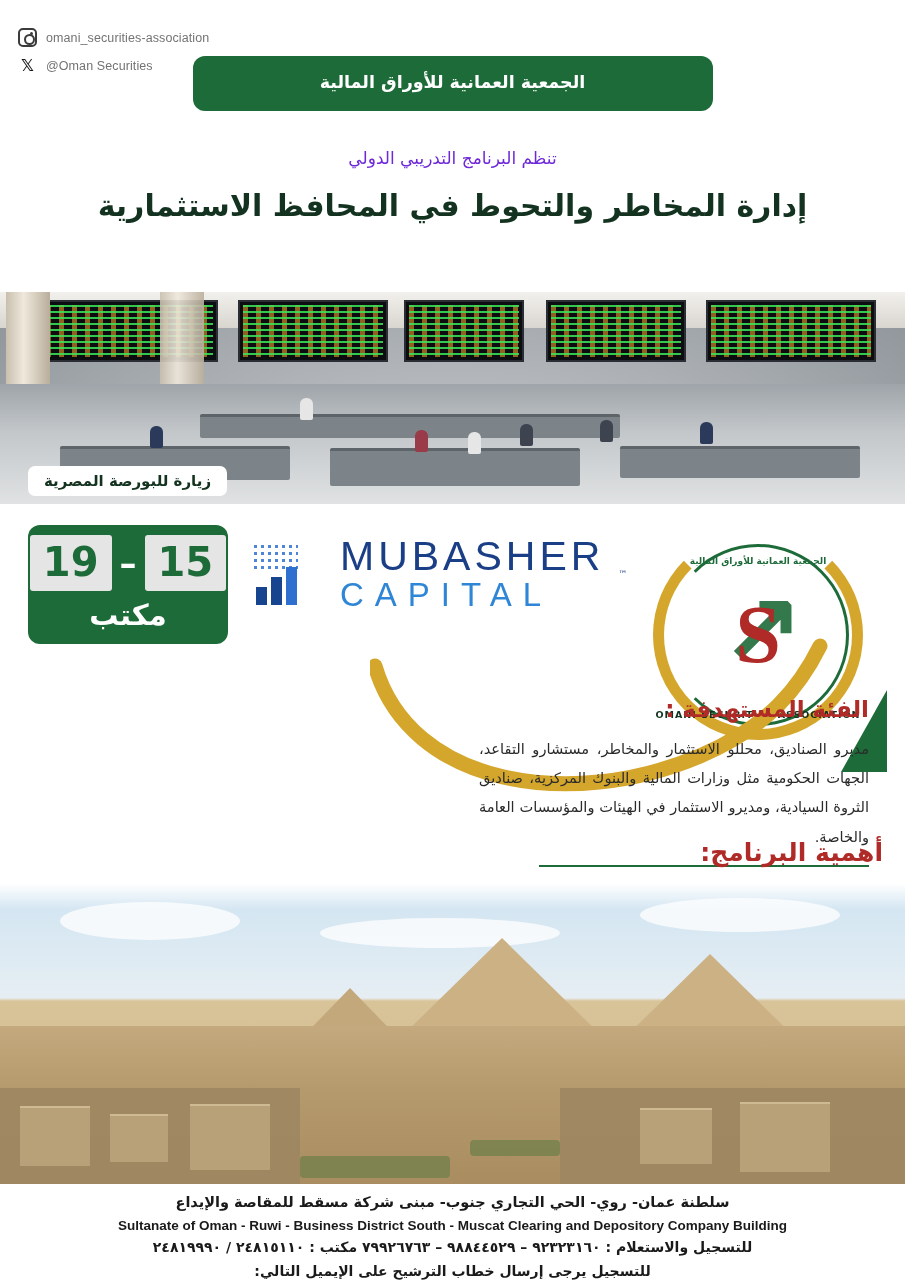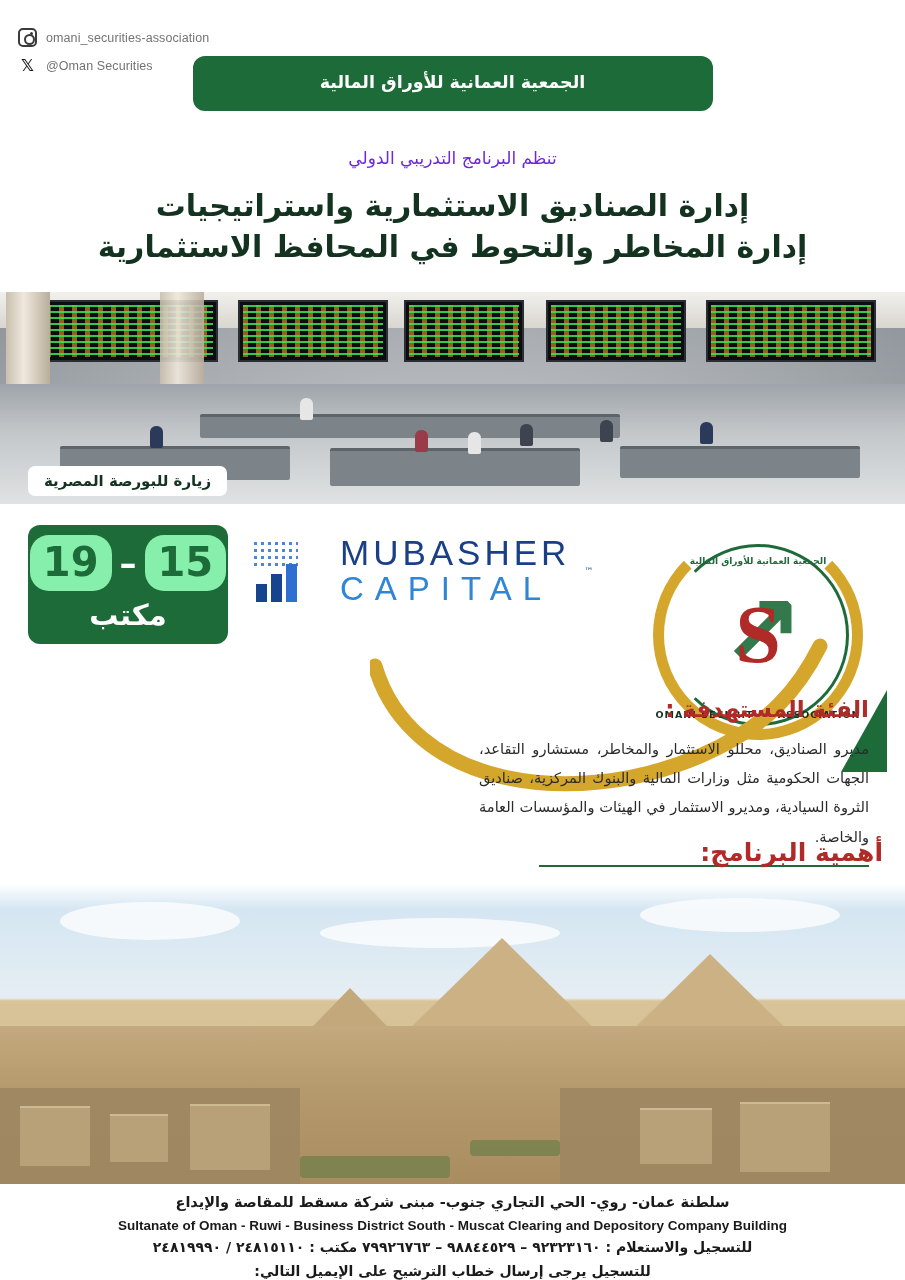--- a/index.html
+++ b/index.html
@@ -127,22 +127,22 @@
   .date-box {
     position: absolute; top: 525px; left: 28px;
     width: 200px; background: #1d6b38; border-radius: 12px;
     padding: 10px 12px 12px; text-align: center; color: #ffffff;
   }
   .date-nums {
     display: flex; align-items: center; justify-content: center; gap: 8px;
     direction: ltr;
   }
   .date-nums .n {
-    background: #86efac; color: #1d6b38; font-weight: bold;
-    font-size: 40px; line-height: 1; padding: 7px 13px 9px; border-radius: 19px;
+    background: #e5e5e5; color: #1d6b38; font-weight: bold;
+    font-size: 40px; line-height: 1; padding: 7px 13px 9px; border-radius: 3px;
   }
   .date-nums .dash { color: #ffffff; font-size: 34px; font-weight: bold; }
   .date-month { font-size: 29px; font-weight: bold; margin-top: 7px; letter-spacing: 2px; }
 
   .mubasher {
     position: absolute; top: 535px; left: 252px;
     display: flex; align-items: center; gap: 14px; direction: ltr;
   }
   .mub-mark { position: relative; width: 74px; height: 62px; }
   .mub-dots {
@@ -152,21 +152,21 @@
     background-size: 7px 7px;
     opacity: .85;
   }
   .mub-bars { position: absolute; bottom: 0; left: 4px; display: flex; align-items: flex-end; gap: 4px; }
   .mub-bars i { display: block; width: 11px; background: #16448f; }
   .mub-bars i:nth-child(1) { height: 18px; }
   .mub-bars i:nth-child(2) { height: 28px; }
   .mub-bars i:nth-child(3) { height: 38px; background: #2f6fd0; }
   .mub-text { line-height: 1.05; }
   .mub-text .m1 {
-    font-size: 35px; letter-spacing: 4px; color: #1b3f86; font-weight: normal;
+    font-size: 41px; letter-spacing: 4px; color: #1b3f86; font-weight: normal;
     font-family: "Liberation Sans", sans-serif;
   }
   .mub-text .m2 {
     font-size: 33px; letter-spacing: 11px; color: #2f86d6;
     font-family: "Liberation Sans", sans-serif;
   }
   .mub-tm { font-size: 9px; color: #1b3f86; vertical-align: super; letter-spacing: 0; }
 
   
   .osa {
@@ -304,21 +304,20 @@
     </div>
   </div>
 
   <div class="header-banner">
     <div>الجمعية العمانية للأوراق المالية</div>
   </div>
 
   <div class="sub-line">تنظم البرنامج التدريبي الدولي</div>
 
   <div class="title-block">
-    <div class="t1">إدارة الصناديق الاستثمارية واستراتيجيات</div>
     <div class="t2">إدارة المخاطر والتحوط في المحافظ الاستثمارية</div>
   </div>
 
   <div class="photo">
     <div class="ceiling"></div>
     <div class="board b1"></div>
     <div class="board b2"></div>
     <div class="board b3"></div>
     <div class="board b4"></div>
     <div class="board b5"></div>

